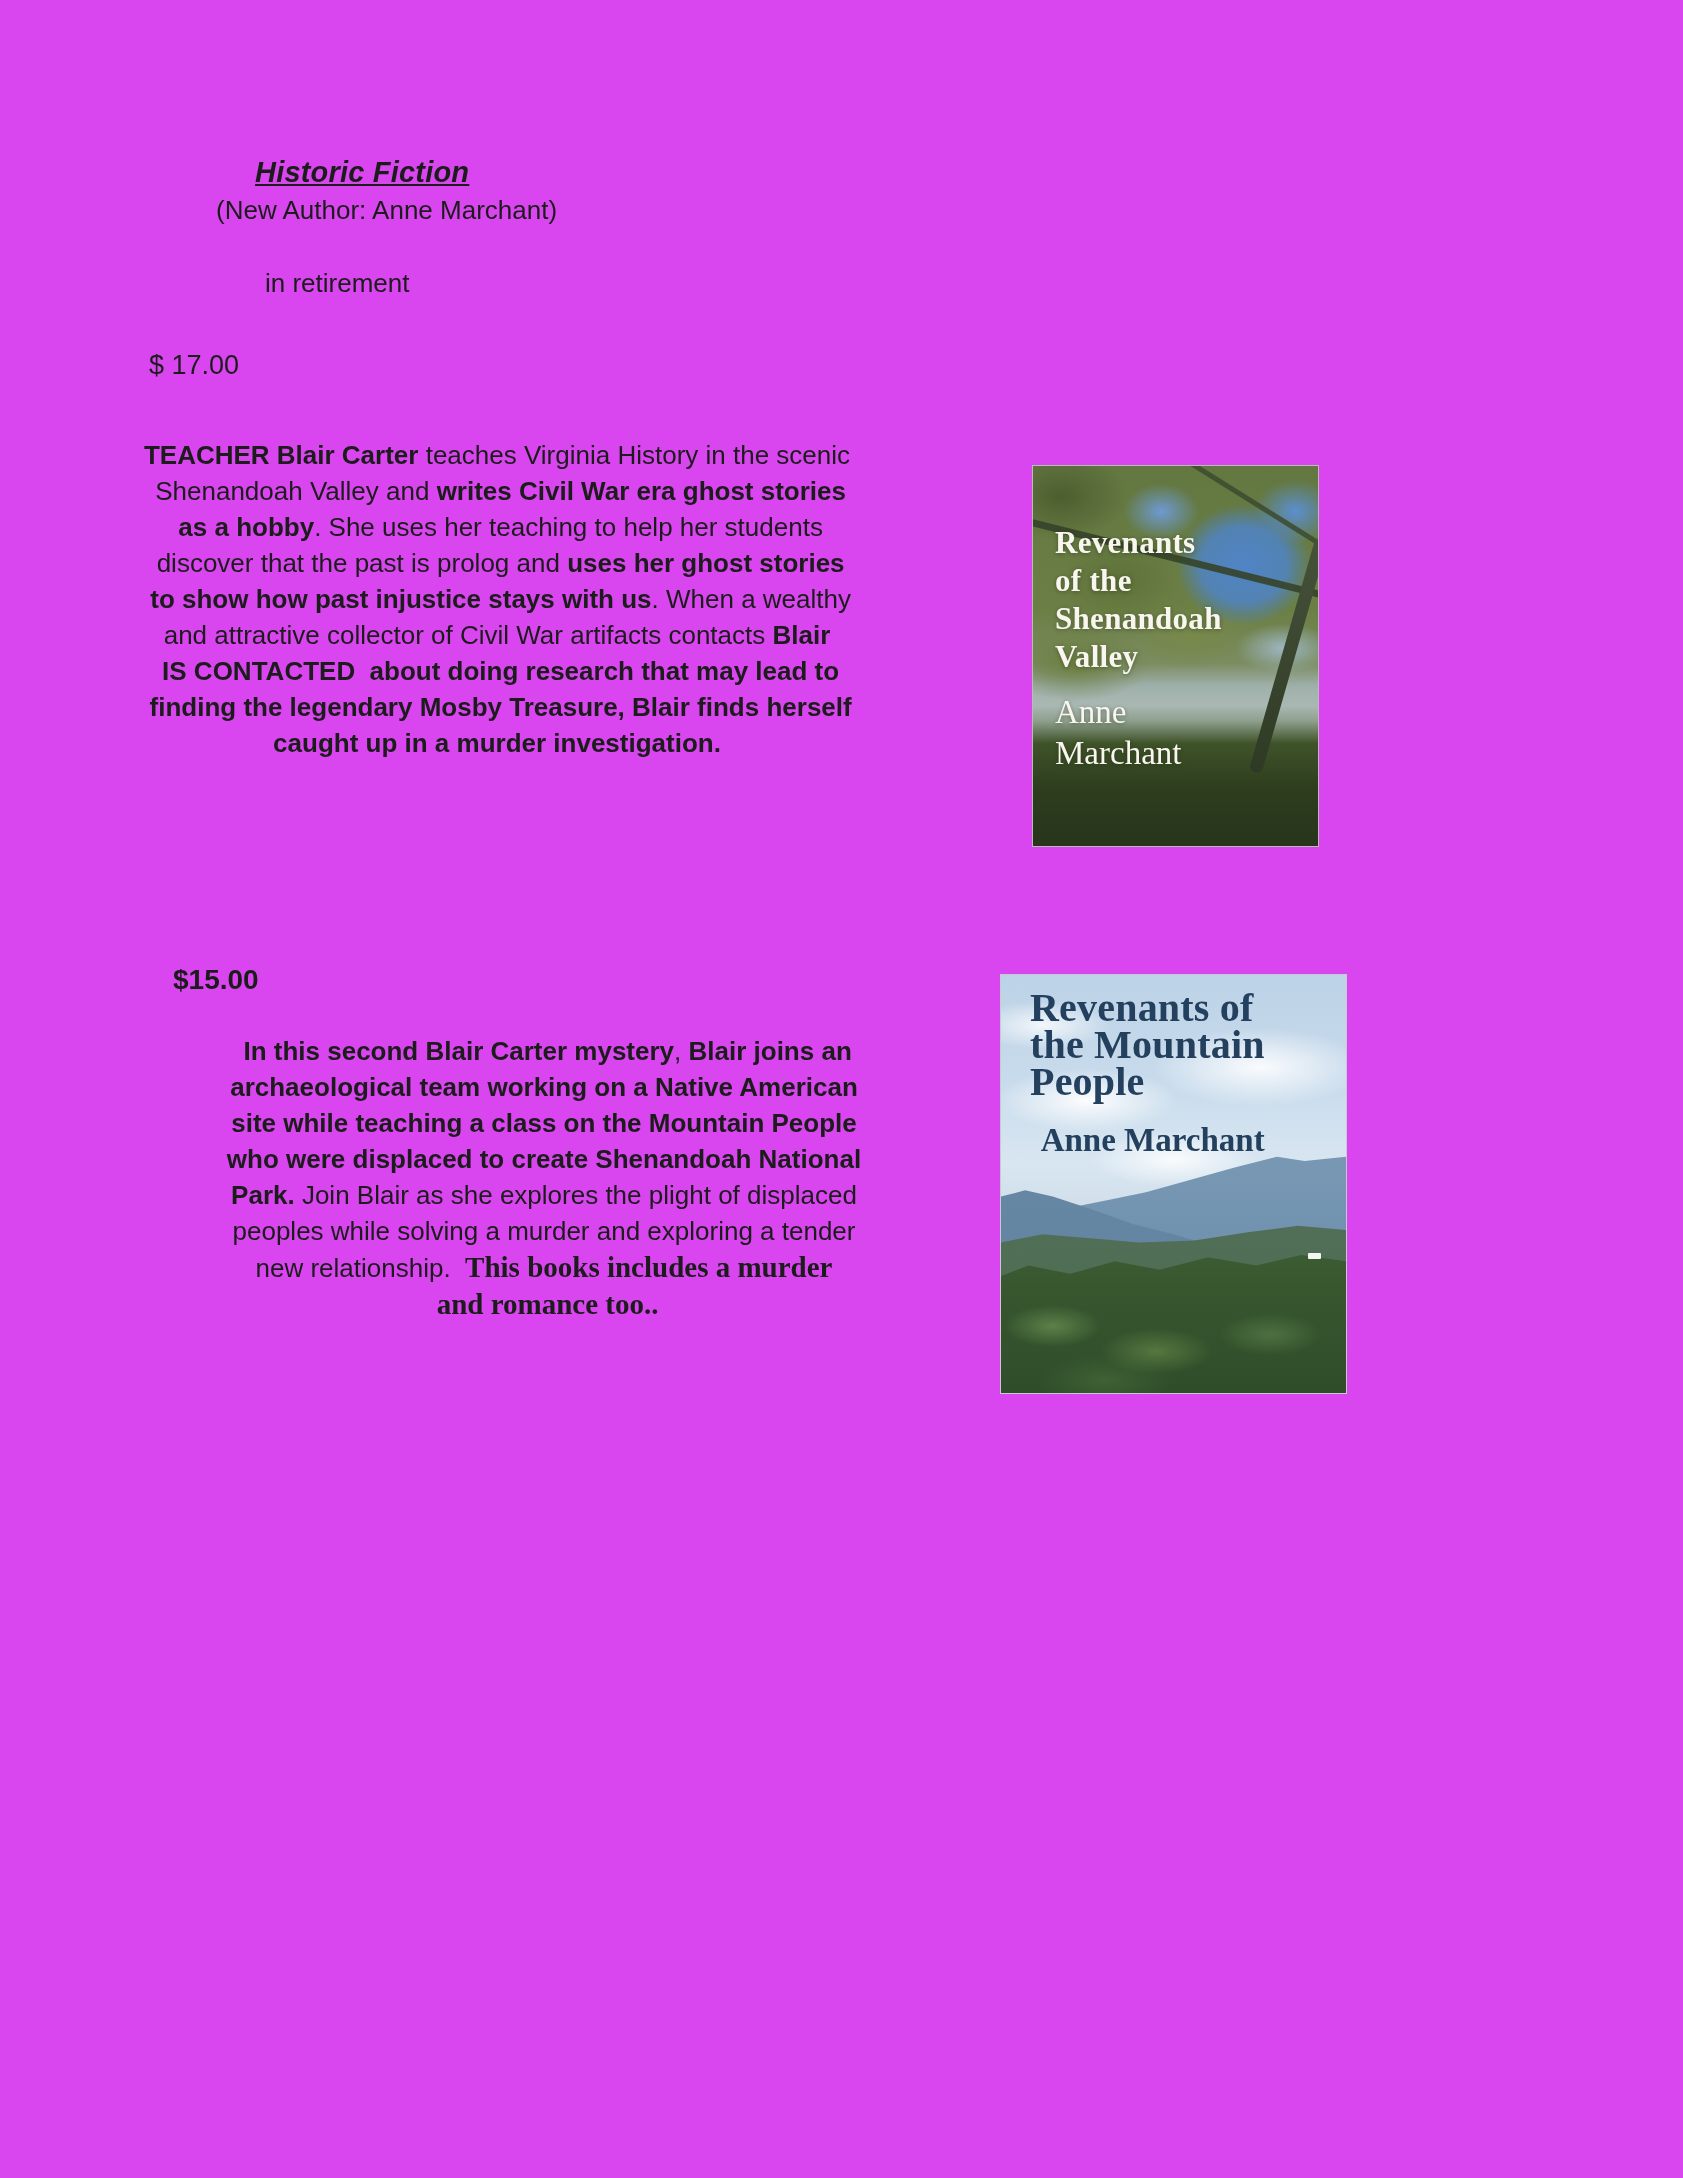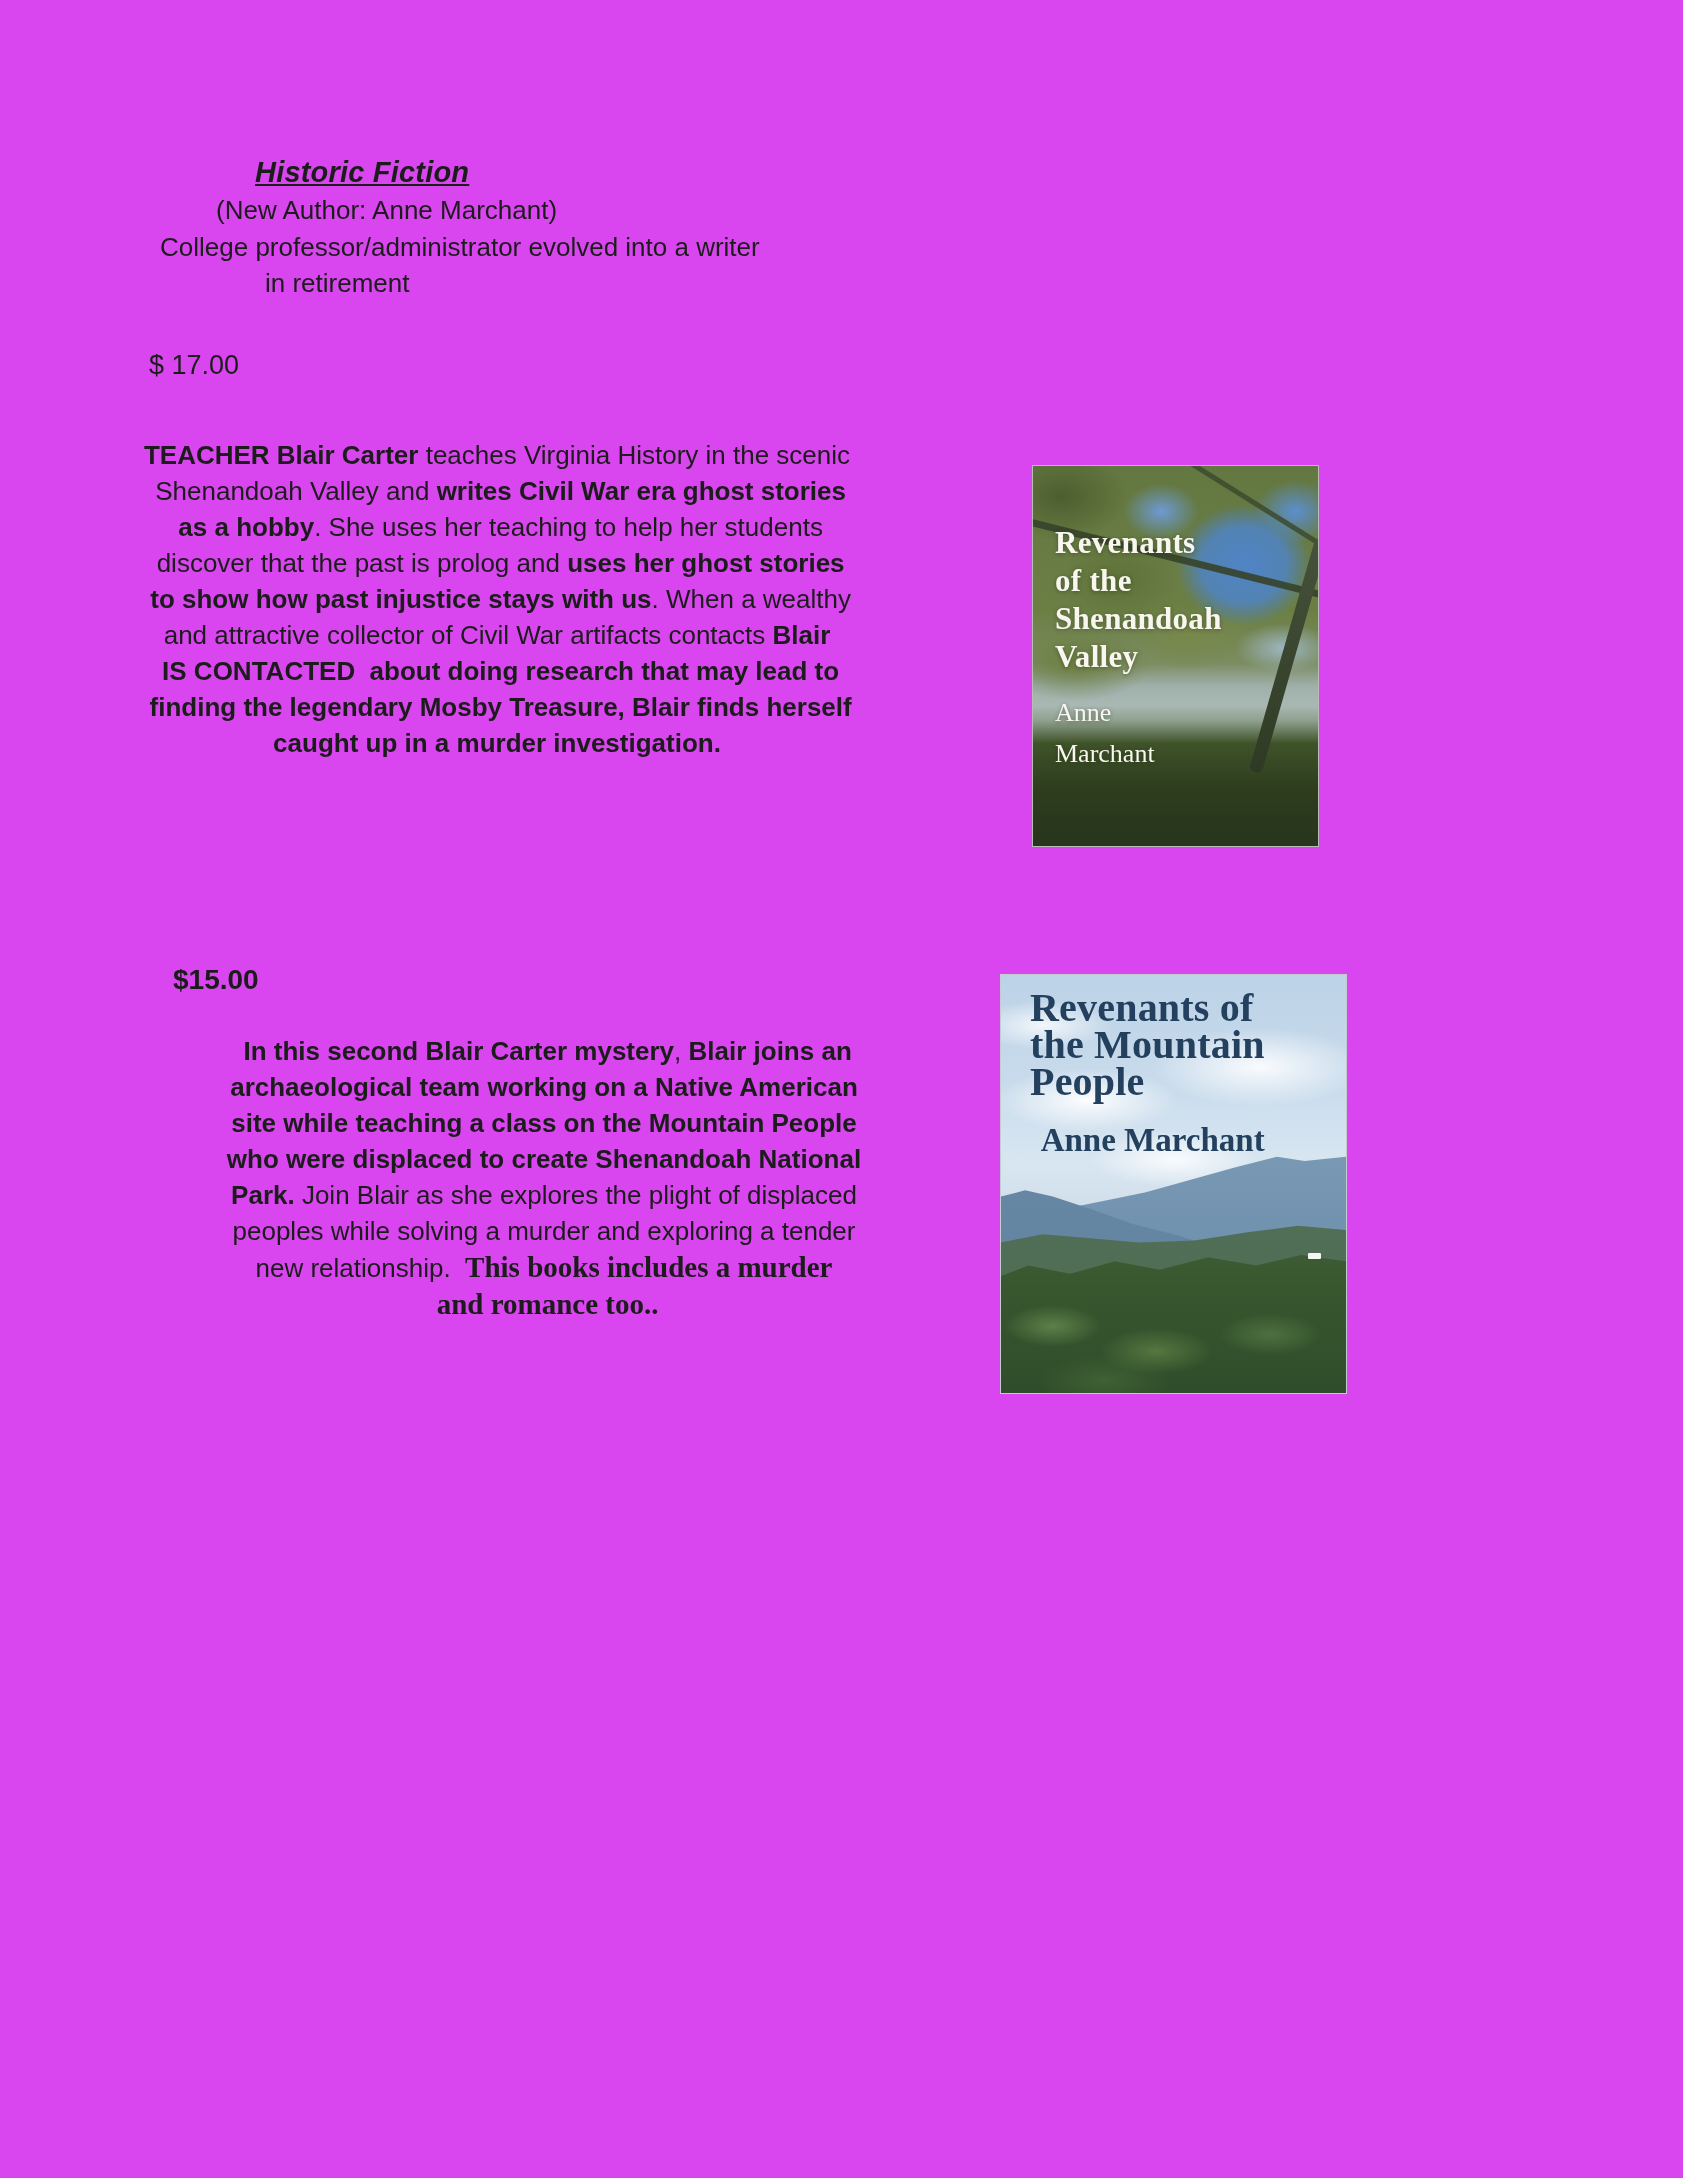--- a/index.html
+++ b/index.html
@@ -83,21 +83,21 @@
     background:linear-gradient(180deg,#46523a,#2e3a24);
     transform:rotate(16deg);border-radius:6px;
   }
   .c1-text{
     position:absolute;left:22px;top:22px;
     font-family:"Liberation Serif",serif;
     color:#f8f6ee;
     text-shadow:0 1px 4px rgba(30,40,20,.45);
   }
   .c1-title{font-size:31px;font-weight:700;line-height:38px;letter-spacing:0.3px;margin-top:36px;}
-  .c1-author{margin-top:16px;font-size:26px;font-weight:400;line-height:41px;}
+  .c1-author{margin-top:16px;font-size:33px;font-weight:400;line-height:41px;}
 
   
   .cover2{
     left:1001px;top:975px;width:345px;height:418px;
     outline:1px solid #c4cbd2;
     overflow:hidden;
   }
   .c2-sky{
     position:absolute;inset:0;
     background:
@@ -144,21 +144,20 @@
   .c2-title{font-size:40px;font-weight:700;line-height:37px;letter-spacing:0.2px;}
   .c2-author{margin-top:22px;font-size:33px;font-weight:700;text-align:right;}
 </style>
 </head>
 <body>
 
 <div class="page">
 
   <div class="abs hdr-title">Historic Fiction</div>
   <div class="abs hdr-sub">(New Author: Anne Marchant)</div>
-  <div class="abs hdr-line3">College professor/administrator evolved into a writer</div>
   <div class="abs hdr-line4">in retirement</div>
 
   <div class="abs price1">$ 17.00</div>
   <div class="abs para para1"><span class="run-b">TEACHER Blair Carter</span><span class="run-r"> teaches Virginia History in the scenic
  Shenandoah Valley and </span><span class="run-b">writes Civil War era ghost stories
  as a hobby</span><span class="run-r">. She uses her teaching to help her students
  discover that the past is prolog and </span><span class="run-b">uses her ghost stories
  to show how past injustice stays with us</span><span class="run-r">. When a wealthy
 and attractive collector of Civil War artifacts contacts </span><span class="run-b">Blair
  IS CONTACTED  about doing research that may lead to

